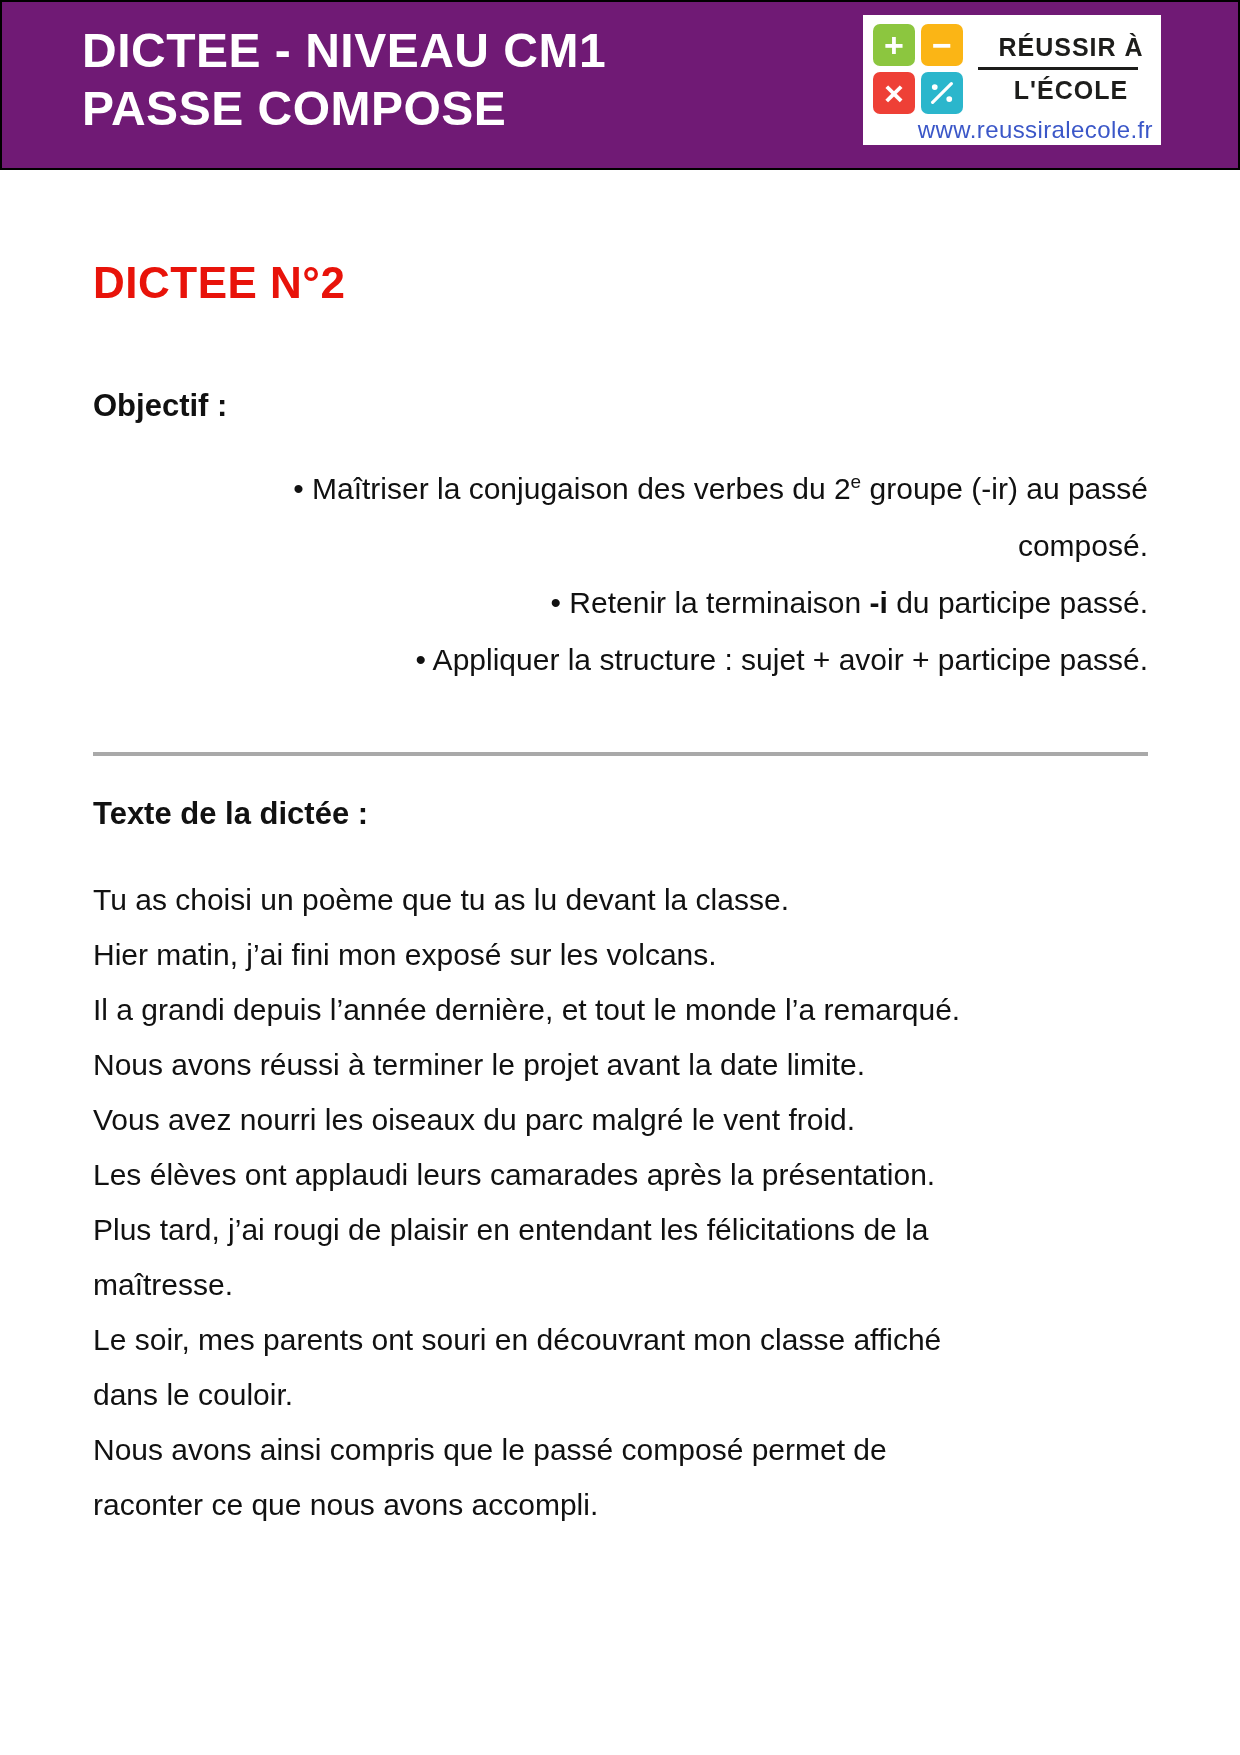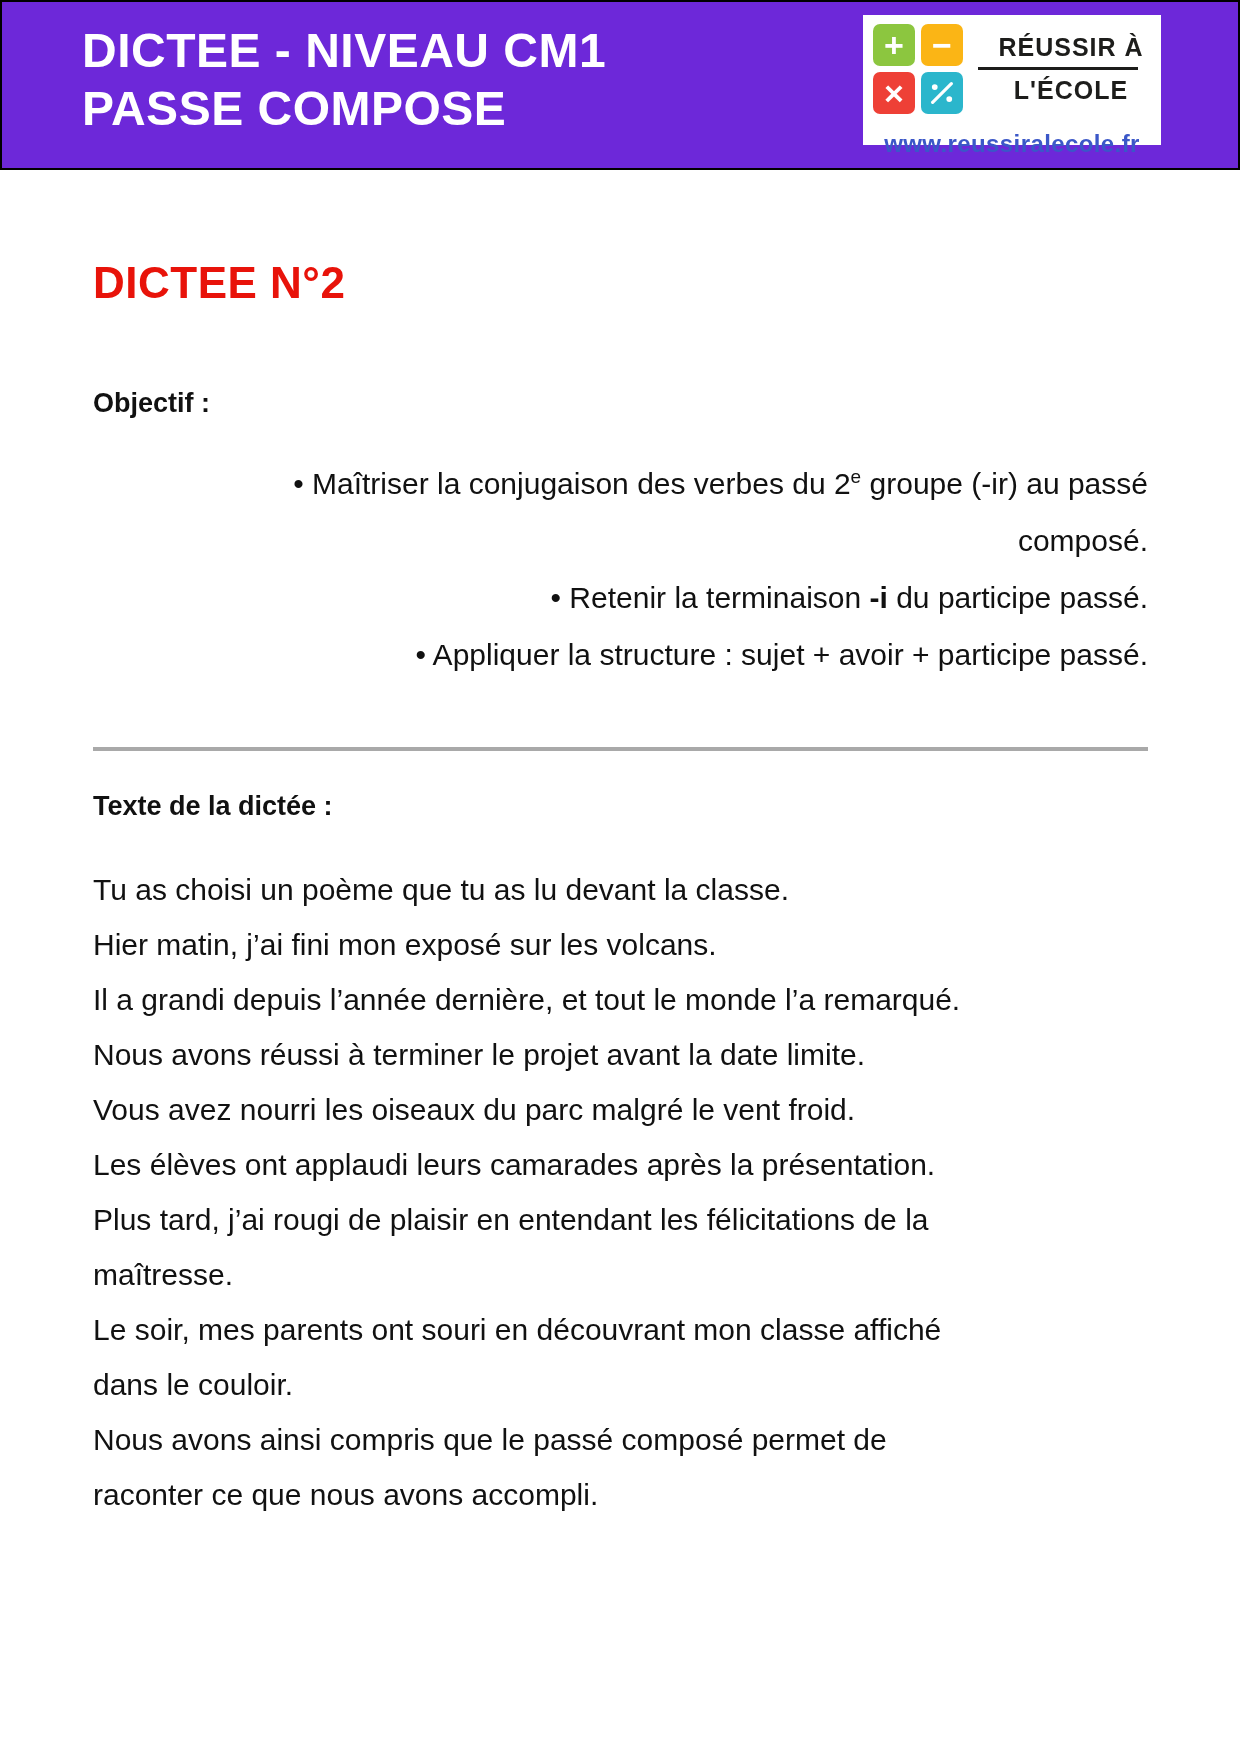--- a/index.html
+++ b/index.html
@@ -29,40 +29,40 @@
     gap:6px;margin-left:2px;
   }
   .tile{
     border-radius:7px;display:flex;align-items:center;justify-content:center;
     color:#ffffff;font-weight:bold;font-size:34px;line-height:1;
   }
   .brand{flex:1;text-align:center;color:#1d1d1b;font-weight:bold;}
   .brand-line{font-size:25px;letter-spacing:1px;margin-left:26px;}
   .brand-rule{width:160px;height:3px;background:#1d1d1b;margin:5px auto 6px auto;}
   .website{
-    text-align:center;font-weight:bold;font-size:24px;letter-spacing:.4px;
-    color:#3b57c8;margin-top:16px;
+    text-align:right;font-weight:normal;font-size:24px;letter-spacing:.4px;
+    color:#3b57c8;margin-top:2px;
   }
   
   .content{margin:0 92px 0 93px;}
   .doc-title{margin-top:88px;font-size:44px;font-weight:bold;color:#e8130a;letter-spacing:.5px;}
-  .section-heading{font-size:27px;font-weight:bold;color:#111;}
+  .section-heading{font-size:31px;font-weight:bold;color:#111;}
   .objective-heading{margin-top:80px;}
   .bullets{margin-top:36px;font-size:30px;line-height:57px;text-align:right;}
   .bullets p{margin:0;}
   .bullets sup{font-size:19px;vertical-align:super;line-height:0;}
   .divider{margin-top:64px;height:4px;background:#a9a9a9;}
   .dictation-heading{margin-top:40px;}
   .dictation{margin-top:40px;font-size:30px;line-height:55px;}
   .dictation p{margin:0;}
 </style>
 </head>
 <body>
 
-<div class="banner" style="background: #6d28d9;">
+<div class="banner" style="background: #701a75;">
   <div class="banner-title">DICTEE - NIVEAU CM1
 PASSE COMPOSE</div>
 
   <div class="logo-box">
     <div class="logo-top">
       <div class="tile-grid">
         <div class="tile" style="background: rgb(140, 198, 63);">
             <span>+</span>
           </div>
         <div class="tile" style="background: rgb(251, 181, 21);">

